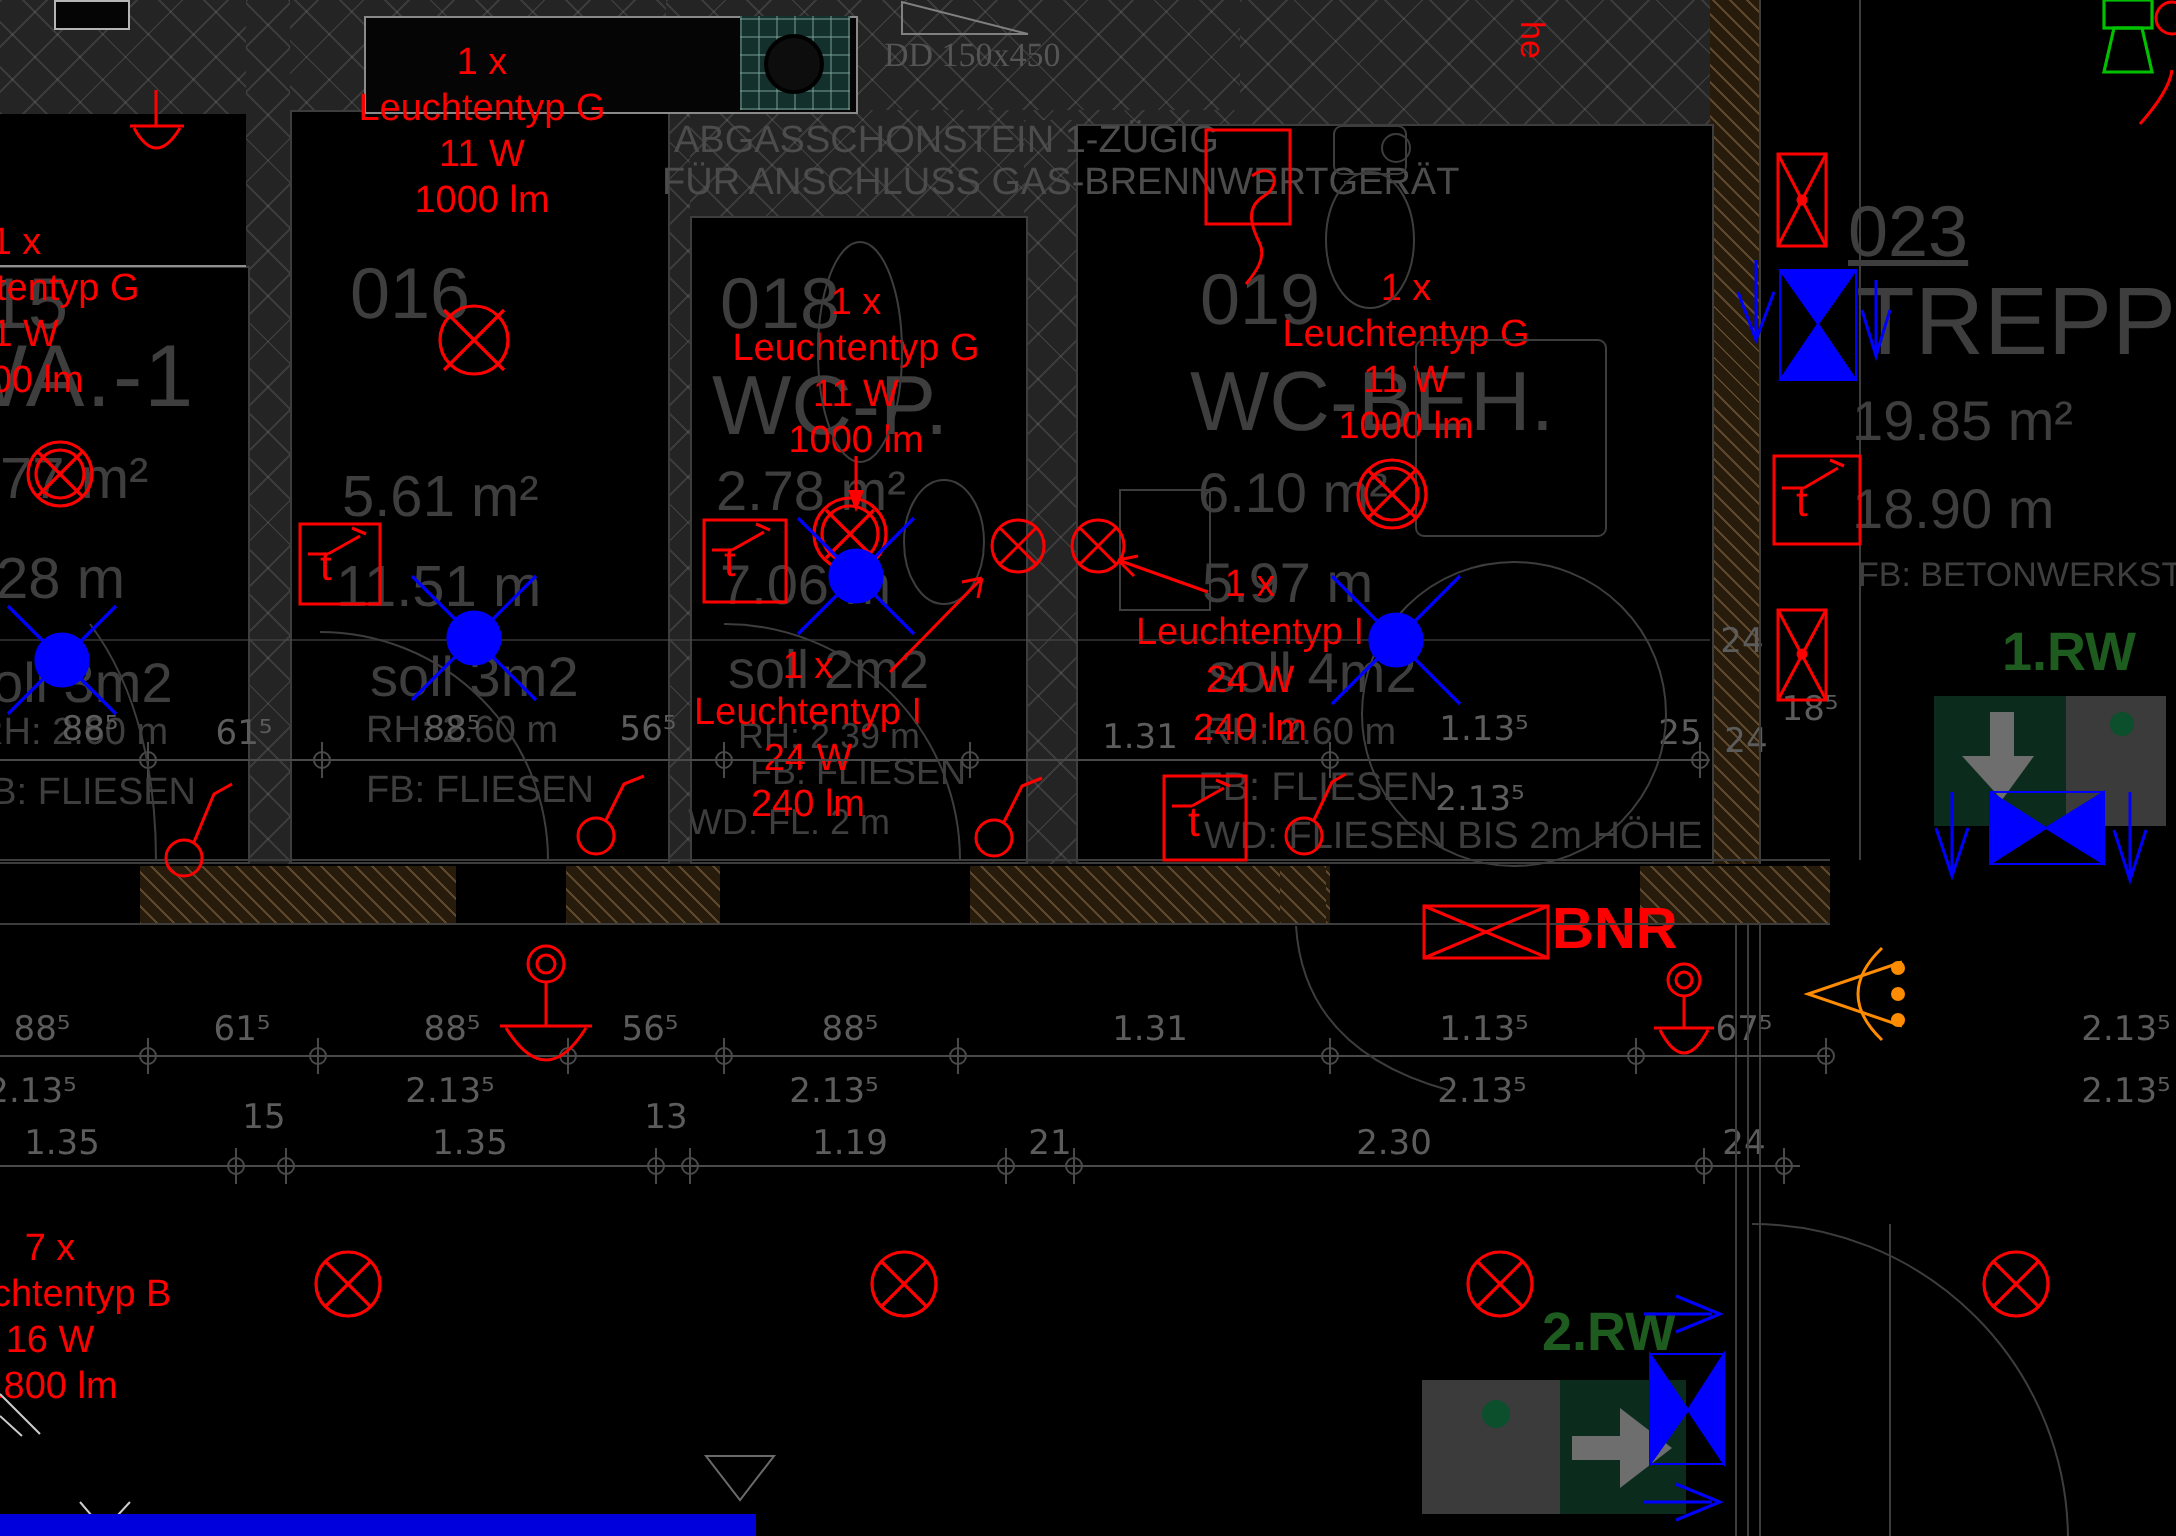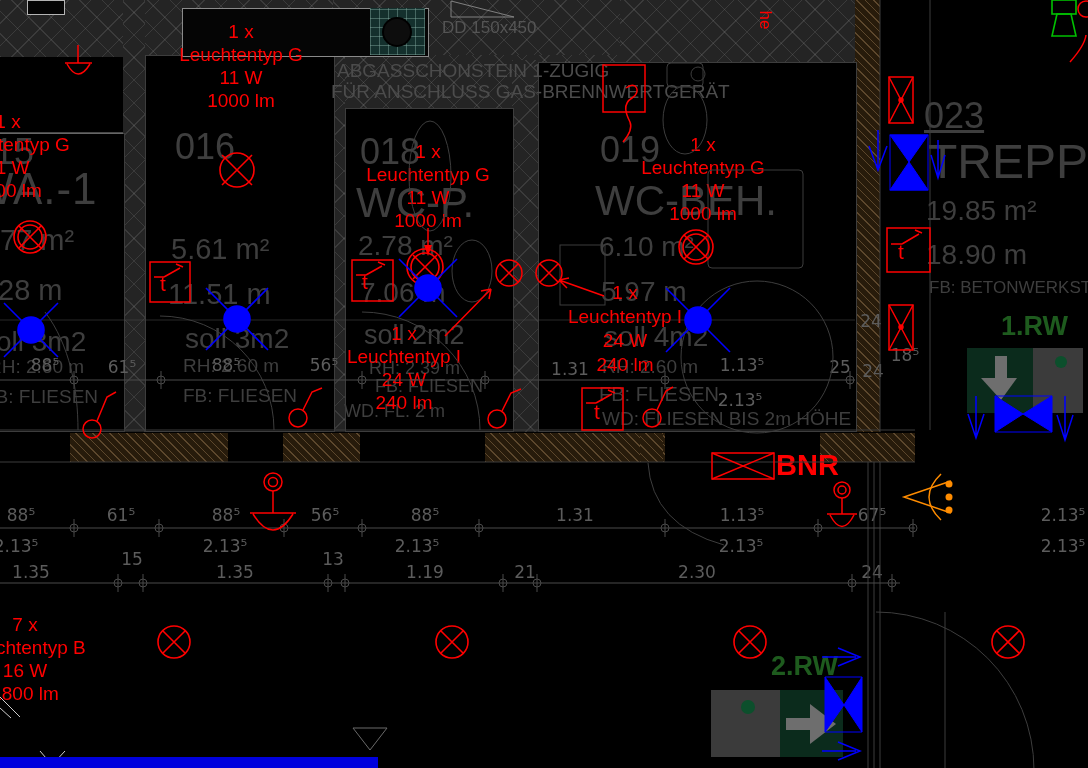--- a/index.html
+++ b/index.html
@@ -114,21 +114,21 @@
 
   <div class="abs gtx num" style="left:924px;top:95px;text-decoration:underline;">023</div>
   <div class="abs gtx" style="left:928px;top:134px;font-size:48px;">TREPPE</div>
   <div class="abs gtx" style="left:926px;top:195px;font-size:28px;">19.85 m²</div>
   <div class="abs gtx" style="left:926px;top:239px;font-size:28px;">18.90 m</div>
   <div class="abs gtx" style="left:929px;top:278px;font-size:17px;">FB: BETONWERKST</div>
 
   <div class="abs" style="left:337px;top:60px;font-size:19px;color:#4c4c4c;"></div>
   <div class="abs" style="left:337px;top:60px;font-size:19px;color:#4c4c4c;">ABGASSCHONSTEIN 1-ZÜGIG</div>
   <div class="abs" style="left:331px;top:81px;font-size:19px;color:#4c4c4c;">FÜR ANSCHLUSS GAS-BRENNWERTGERÄT</div>
-  <div class="abs" style="left:442px;top:18px;font-size:17px;color:#555;">DD 150x450</div>
+  <div class="abs" style="left:442px;top:18px;font-size:17px;color:#555;font-family:Liberation Serif, serif;">DD 150x450</div>
   <div class="abs" style="left:756px;top:10px;font-size:17px;color:#ff0000;transform:rotate(90deg);">he</div>
   <div class="abs" style="left:776px;top:449px;font-size:29px;font-weight:bold;color:#ff0000;">BNR</div>
   <div class="abs" style="left:1001px;top:311px;font-size:27px;font-weight:bold;color:#1e5b1e;">1.RW</div>
   <div class="abs" style="left:744px;top:651px;font-size:27px;font-weight:bold;color:#1e5b1e;margin-left:27px;">2.RW</div>
   <div class="abs tsw" style="left:160px;top:272px;">t</div>
   <div class="abs tsw" style="left:362px;top:270px;">t</div>
   <div class="abs tsw" style="left:594px;top:400px;">t</div>
   <div class="abs tsw" style="left:898px;top:240px;">t</div>
 
   <div class="abs lt" style="left:-67px;top:110px;">

